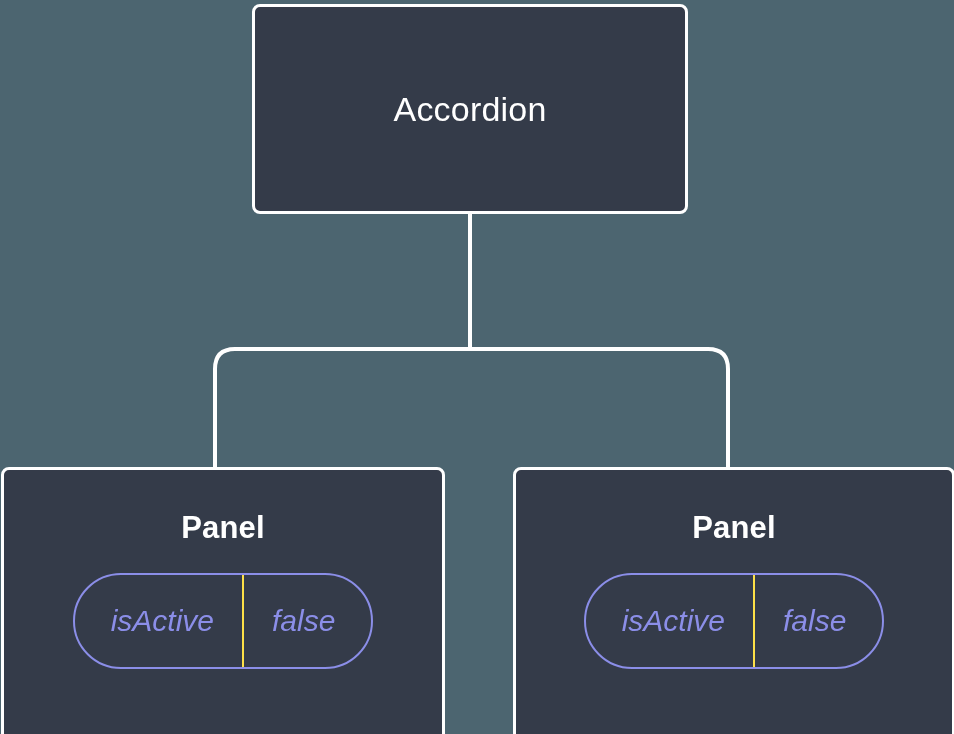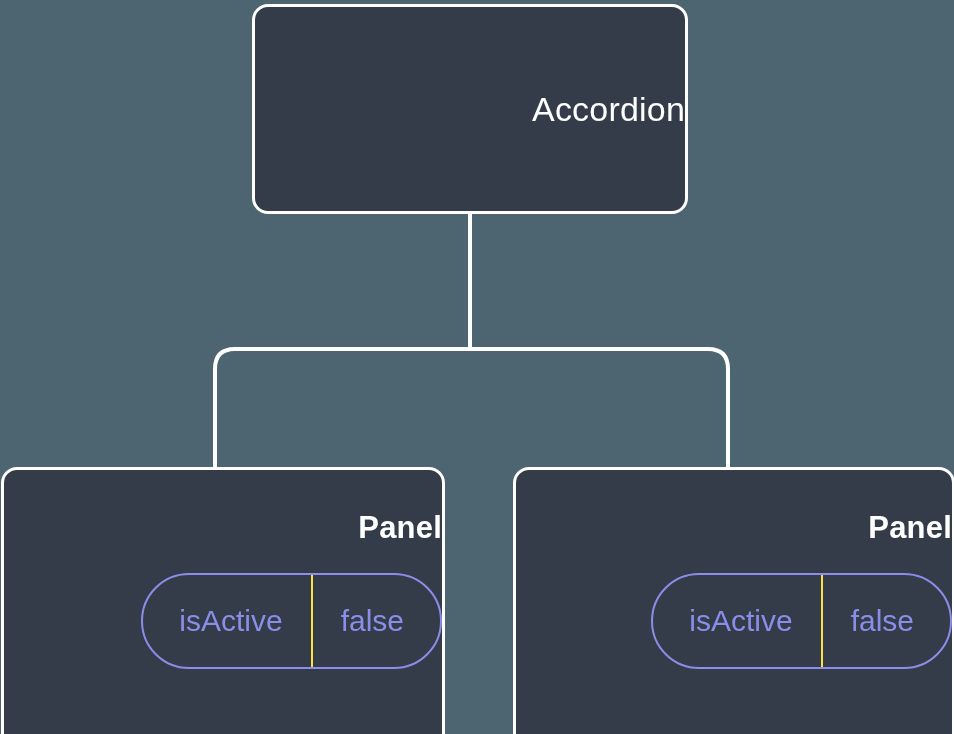--- a/index.html
+++ b/index.html
@@ -31,24 +31,24 @@
     pointer-events: none;
   }
 
   
   .node {
     position: absolute;
     z-index: 2;
     box-sizing: border-box;
     background: #343b49;
     border: 3px solid #ffffff;
-    border-radius: 16px;
+    border-radius: 8px;
     display: flex;
     flex-direction: column;
-    align-items: flex-end;
+    align-items: center;
   }
   .node-root {
     left: 252px;
     top: 4px;
     width: 436px;
     height: 210px;
     justify-content: center;
   }
   .node-left {
     left: 1px;
@@ -96,20 +96,21 @@
   }
   .pill-key,
   .pill-val {
     display: flex;
     align-items: center;
     justify-content: center;
     color: #8b8ee8;
     font-size: 30px;
     line-height: 1;
     white-space: nowrap;
+    font-style: italic;
   }
   .pill-key {
     padding: 0 28px 0 36px;
   }
   .pill-val {
     padding: 0 36px 0 28px;
     border-left: 2px solid #fde047;
   }
 </style>
 </head>

